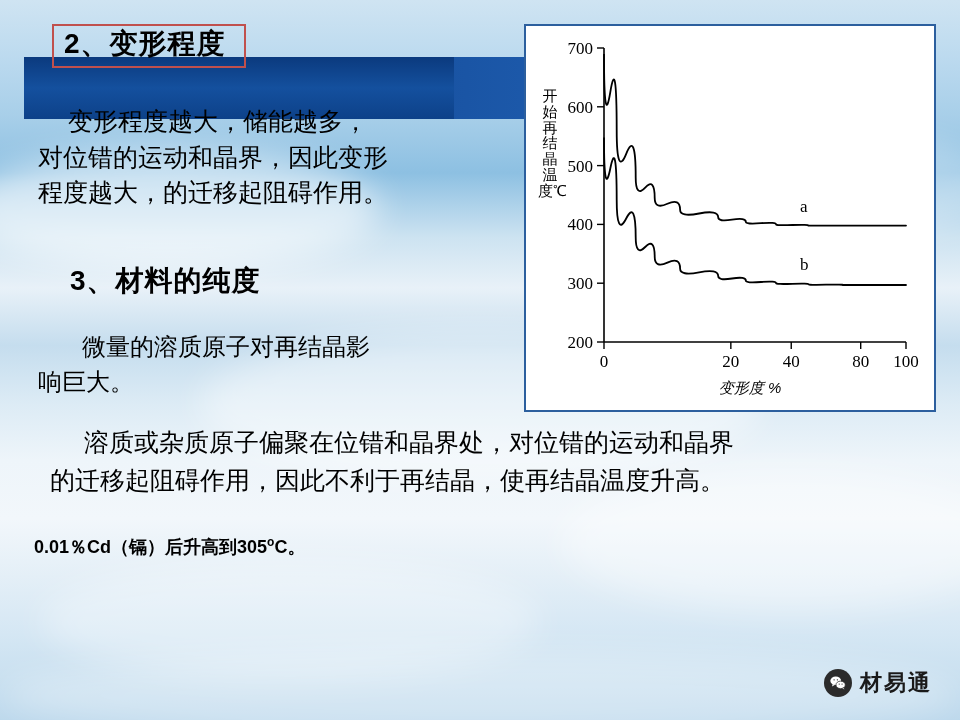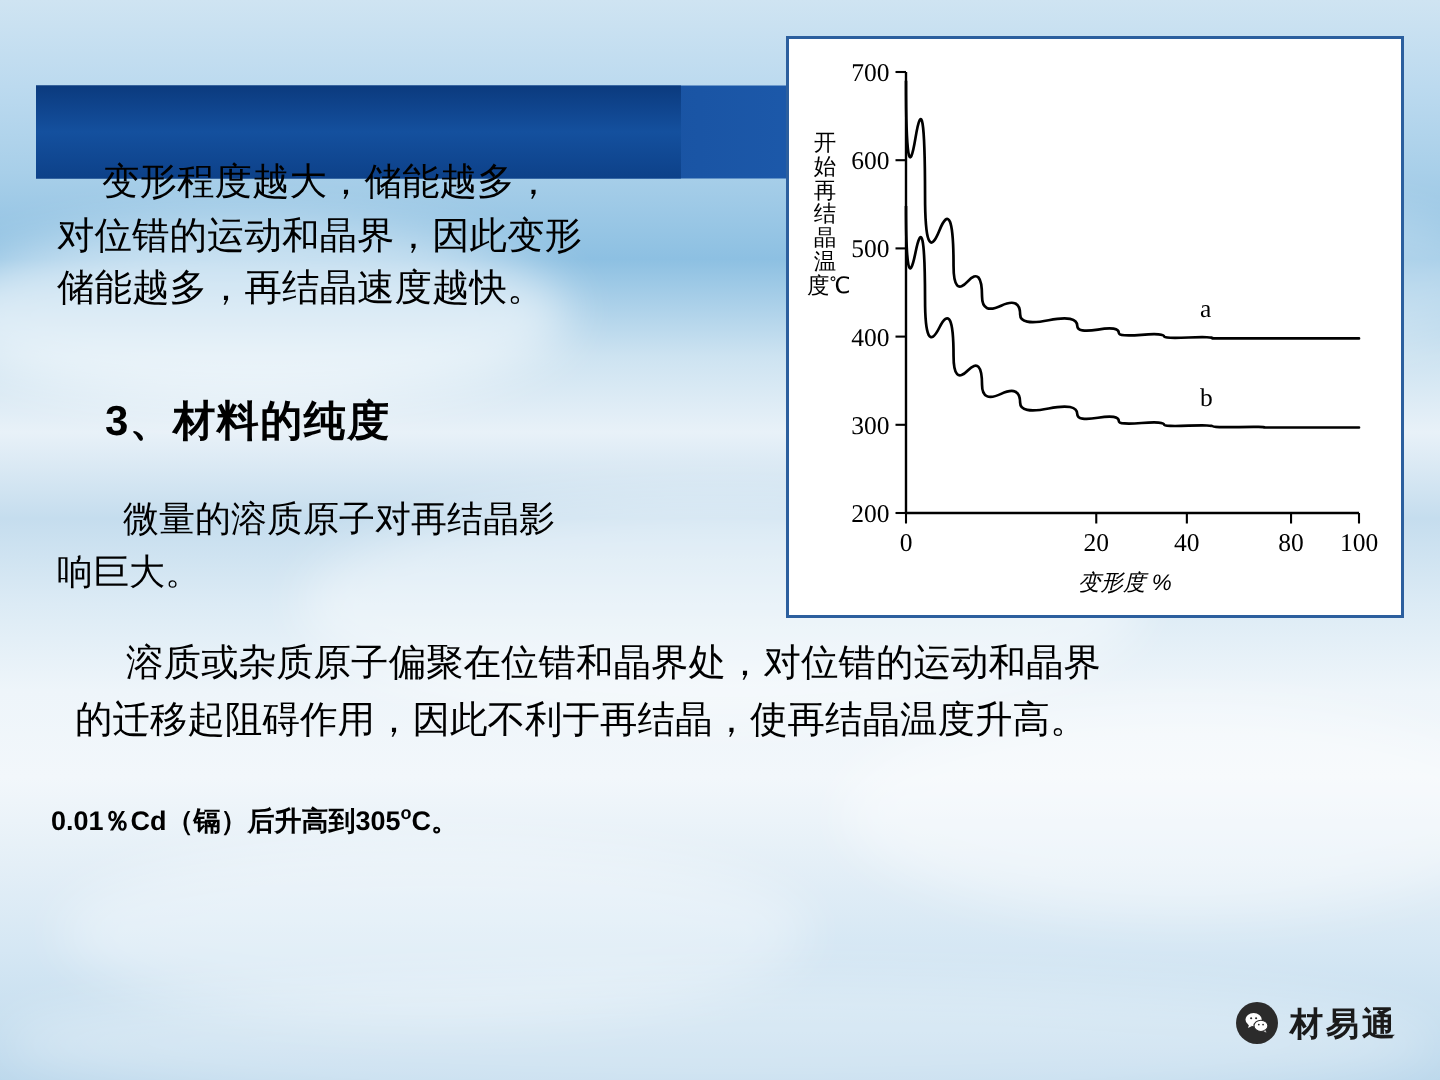--- a/index.html
+++ b/index.html
@@ -180,21 +180,21 @@
     font-style: italic;
   }
   .xlabel .pad { padding-left: 40px; }
 
   
   .footer-logo {
     position: absolute;
     right: 28px;
     bottom: 22px;
     display: flex;
-    align-items: flex-start;
+    align-items: center;
     gap: 8px;
   }
   .wechat-circle {
     width: 28px;
     height: 28px;
     border-radius: 50%;
     background: #2b2b2b;
     display: flex;
     align-items: center;
     justify-content: center;
@@ -214,25 +214,28 @@
   <div class="cloud c1"></div>
   <div class="cloud c2"></div>
   <div class="cloud c3"></div>
   <div class="cloud c4"></div>
   <div class="cloud c5"></div>
   <div class="cloud c6"></div>
 
   <div class="band"></div>
   <div class="band2"></div>
 
+  <div class="heading-box">
+    <div class="htext">2、变形程度</div>
+  </div>
 
   <div class="para-a">
     <div class="indent">变形程度越大，储能越多，</div>
     <div>对位错的运动和晶界，因此变形</div>
-    <div>储能越多，再结晶速度越快。</div>
+    <div>程度越大，的迁移起阻碍作用。</div>
   </div>
 
   <div class="heading-3">3、材料的纯度</div>
 
   <div class="para-b">
     <div class="indent">微量的溶质原子对再结晶影</div>
     <div>响巨大。</div>
   </div>
 
   <div class="para-c">

